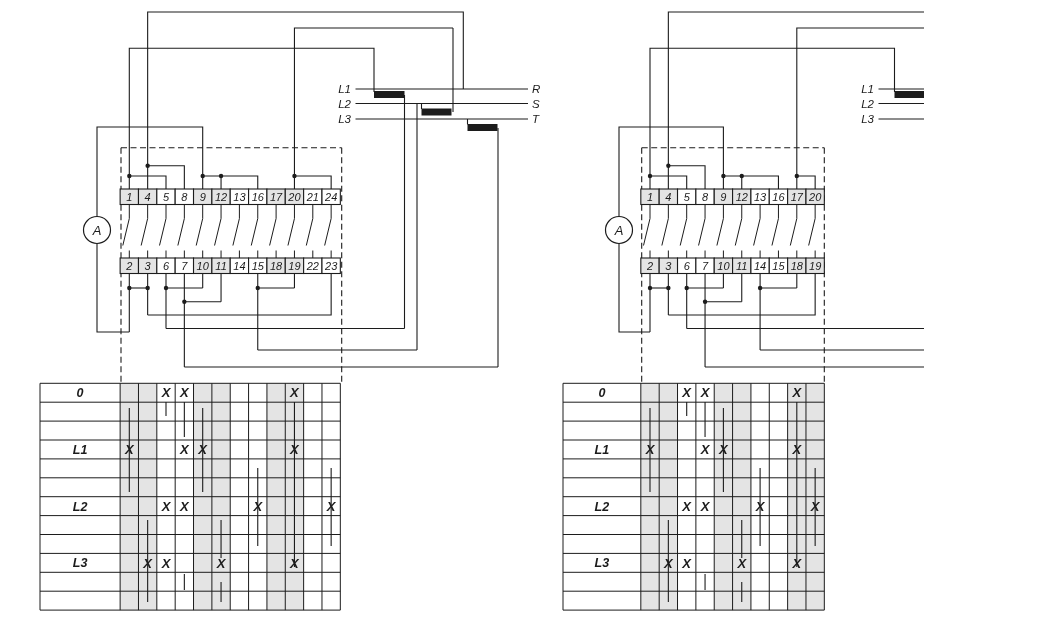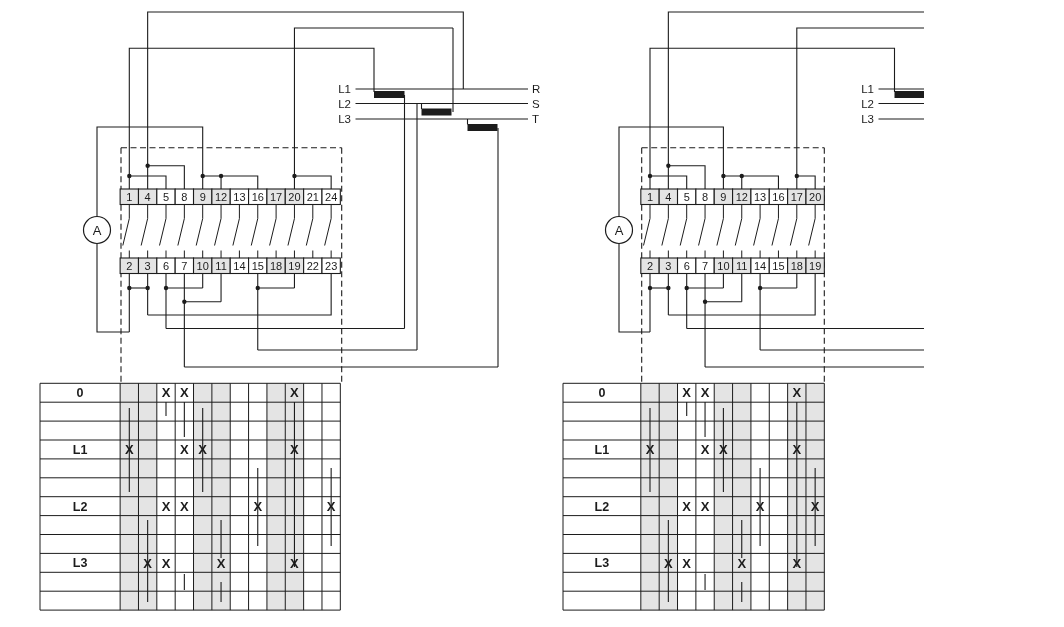--- a/index.html
+++ b/index.html
@@ -1,16 +1,16 @@
 <!DOCTYPE html>
 <html><head>
 <meta charset="utf-8">
 <style>
   html,body{margin:0;padding:0;background:#ffffff;}
-  #stage{width:924px;height:627px;position:relative;background:#fff;overflow:hidden;}
+  #stage{width:924px;height:627px;position:relative;background:#fff;overflow:hidden;font-style:italic;}
   svg text{font-family:"Liberation Sans","DejaVu Sans",sans-serif;fill:#1c1c1c;}
 </style>
 </head>
 <body>
 
 <div id="stage">
   <svg id="cv" width="1064" height="627" viewBox="0 0 1064 627" xmlns="http://www.w3.org/2000/svg">
       <g>
         <g>
           <polyline points="355.5,89 528,89" fill="none" stroke="#1c1c1c" stroke-width="1.1"></polyline>

